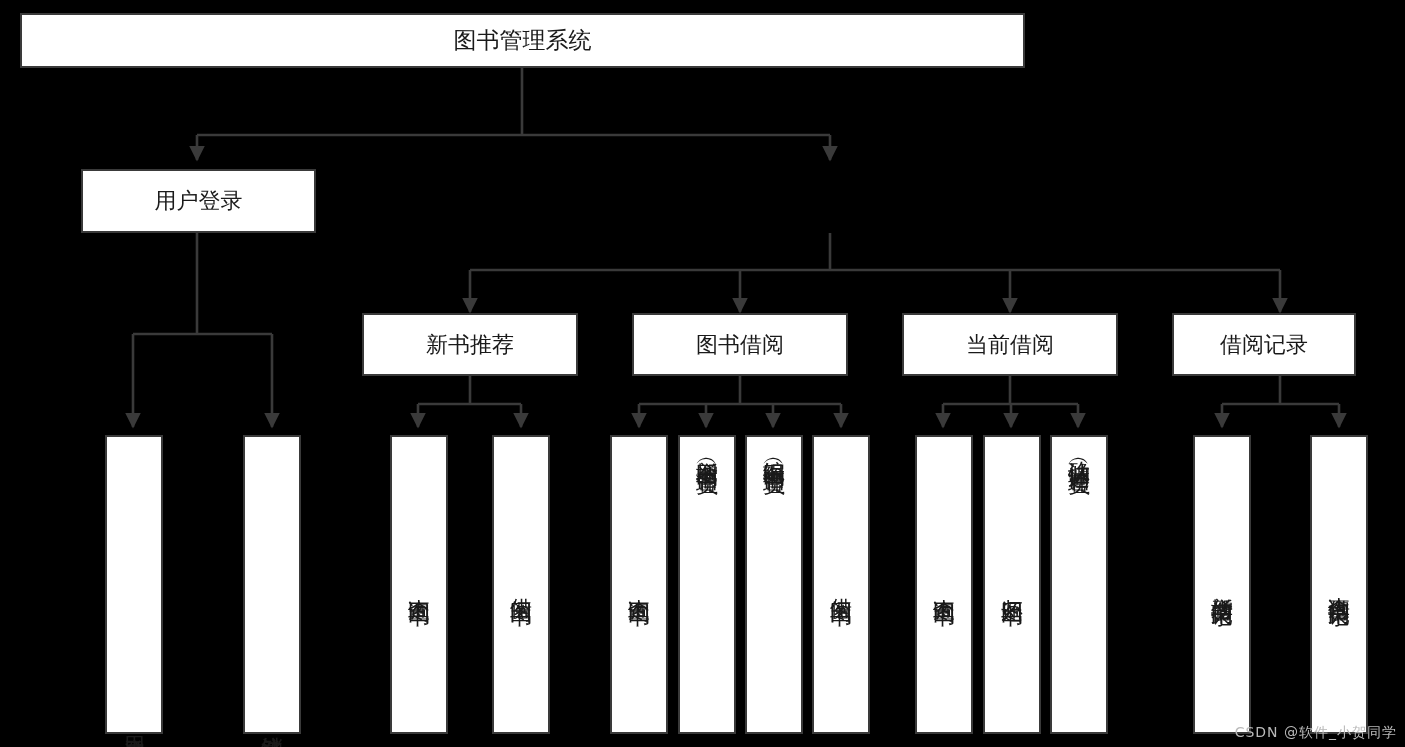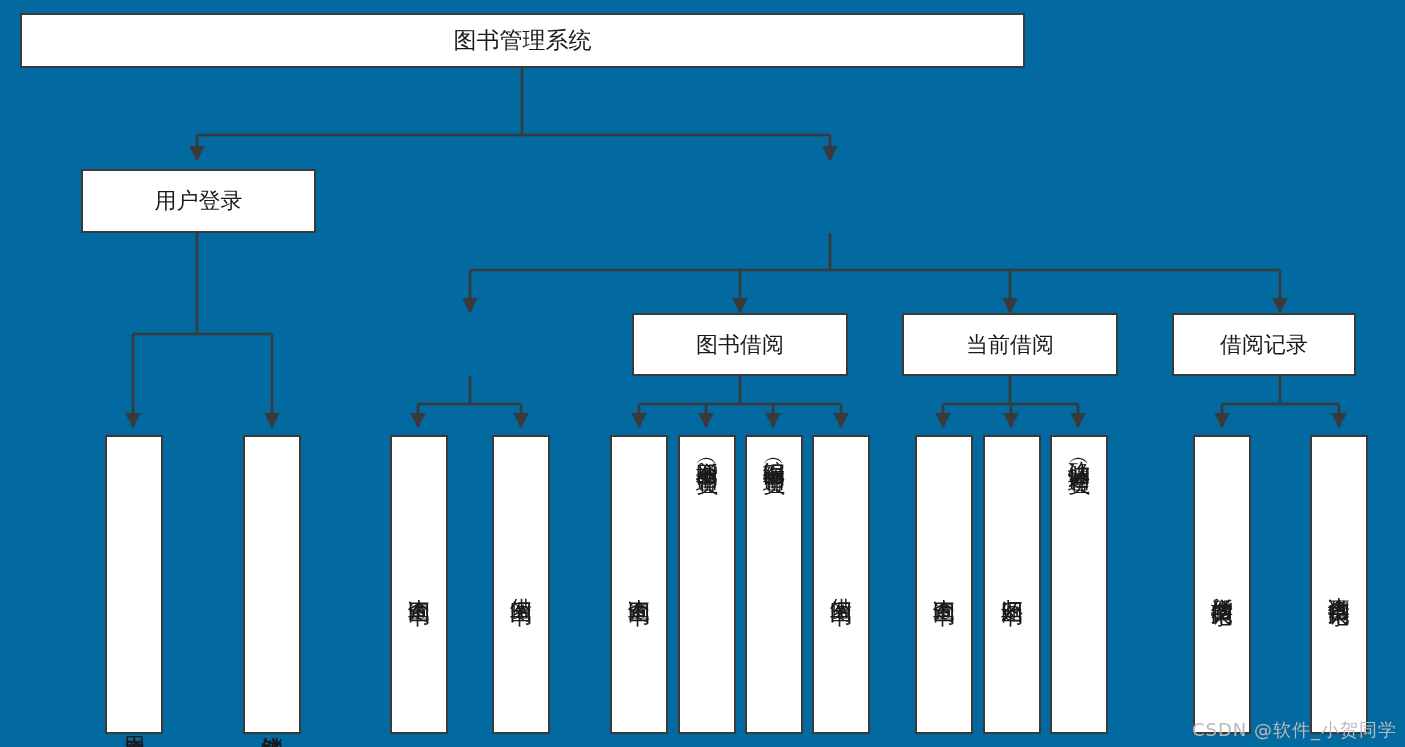--- a/index.html
+++ b/index.html
@@ -4,21 +4,21 @@
 <style>
   html,body{margin:0;padding:0;background:#ffffff;}
   body{
     font-family:"DejaVu Sans","Liberation Sans",sans-serif;
     -webkit-font-smoothing:antialiased;
   }
   #stage{
     position:relative;
     width:1405px;
     height:747px;
-    background:#0369a1;
+    background:#000000;
     overflow:hidden;
   }
   #edges{
     position:absolute;
     left:0;top:0;
     width:1405px;height:747px;
     pointer-events:none;
   }
   .node{
     position:absolute;
@@ -53,21 +53,21 @@
   }
   .node.leaf .vtext{
     writing-mode:vertical-rl;
     text-orientation:upright;
     display:block;
   }
   #watermark{
     position:absolute;
     right:8px;
     bottom:5px;
-    font-size:18px;
+    font-size:14px;
     color:#b9b9b9;
     letter-spacing:1px;
     white-space:nowrap;
     user-select:none;
   }
 </style>
 </head>
 <body>
 
 <div id="stage">
@@ -126,20 +126,23 @@
   </svg>
 
   <div class="node root" style="left:20px; top:13px; width:1005px; height:55px;">
     <span>图书管理系统</span>
   </div>
 
   <div class="node level2" style="left:81px; top:169px; width:235px; height:64px;">
     <span>用户登录</span>
   </div>
 
+  <div class="node level2" style="left:362px; top:313px; width:216px; height:63px;">
+    <span>新书推荐</span>
+  </div>
   <div class="node level2" style="left:632px; top:313px; width:216px; height:63px;">
     <span>图书借阅</span>
   </div>
   <div class="node level2" style="left:902px; top:313px; width:216px; height:63px;">
     <span>当前借阅</span>
   </div>
   <div class="node level2" style="left:1172px; top:313px; width:184px; height:63px;">
     <span>借阅记录</span>
   </div>
 

